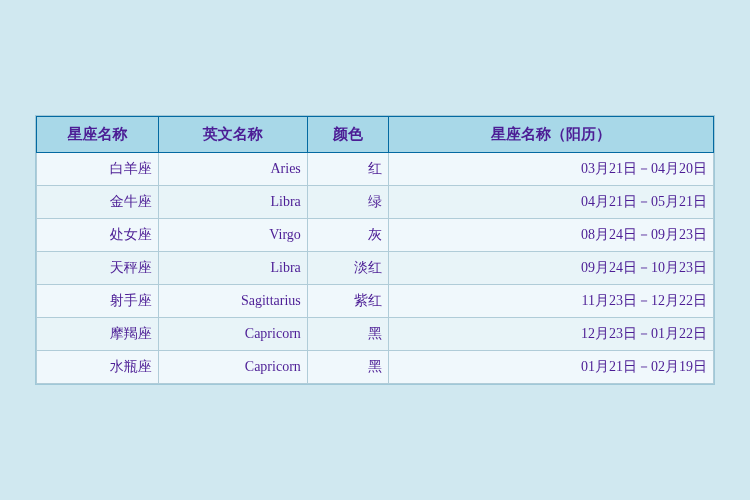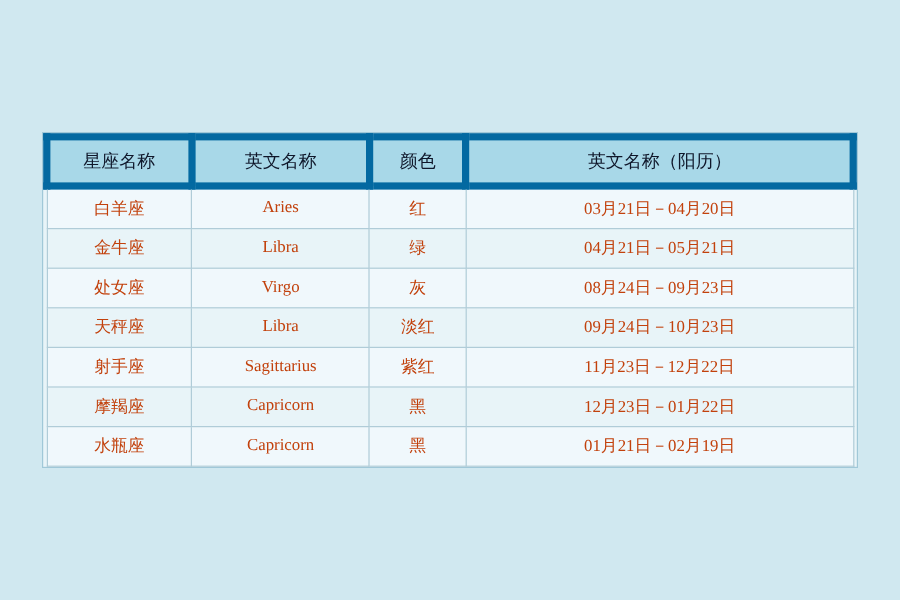--- a/index.html
+++ b/index.html
@@ -27,60 +27,60 @@
     table {
       width: 100%;
       border-collapse: collapse;
     }
 
     thead tr {
       background-color: #a8d8e8;
     }
 
     thead th {
-      border: 6px solid #0369a1;
+      border: 1px solid #0369a1;
       padding: 8px 6px;
       text-align: center;
       font-size: 15px;
-      font-weight: normal;
-      color: #0f172a;
+      font-weight: bold;
+      color: #4c1d95;
     }
 
     tbody tr {
       background-color: #f0f8fc;
     }
 
     tbody tr:nth-child(even) {
       background-color: #e8f4f8;
     }
 
     tbody td {
       border: 1px solid #b0ccd8;
       padding: 7px 6px;
-      text-align: center;
+      text-align: right;
       font-size: 14px;
-      color: #c2410c;
+      color: #4c1d95;
     }
 
     .col-zh { width: 18%; }
     .col-en { width: 22%; }
     .col-color { width: 12%; }
     .col-date { width: 48%; }
   </style>
 </head>
 <body>
 
 <div class="table-container">
   <table>
     <thead>
       <tr>
         <th class="col-zh">星座名称</th>
         <th class="col-en">英文名称</th>
         <th class="col-color">颜色</th>
-        <th class="col-date">英文名称（阳历）</th>
+        <th class="col-date">星座名称（阳历）</th>
       </tr>
     </thead>
     <tbody id="table-body">
     <tr>
           <td>白羊座</td>
           <td>Aries</td>
           <td>红</td>
           <td>03月21日－04月20日</td>
         </tr>
         <tr>

